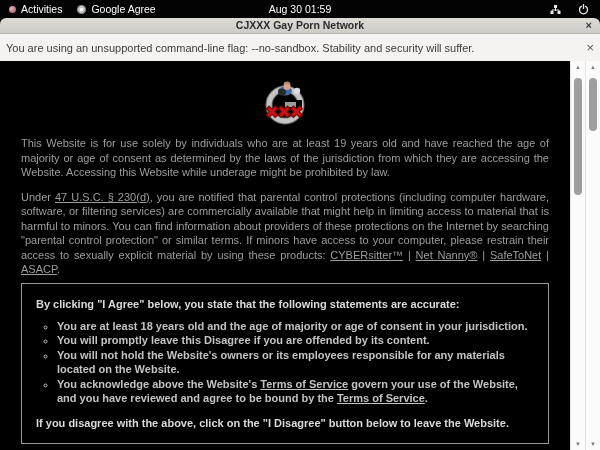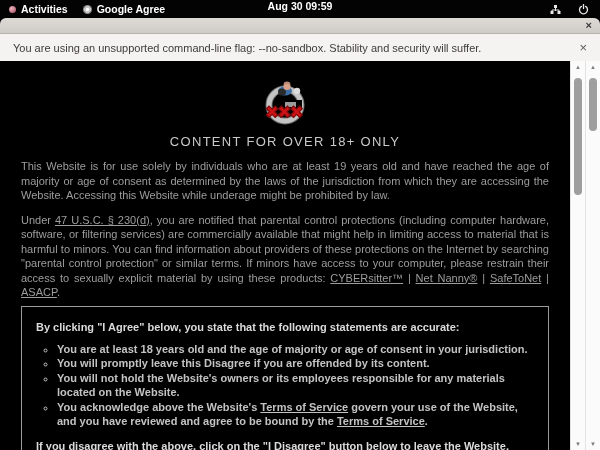--- a/index.html
+++ b/index.html
@@ -4,21 +4,21 @@
 <style>
   html,body{margin:0;padding:0;}
   body{
     width:600px;height:450px;overflow:hidden;position:relative;
     background:#000;font-family:"Liberation Sans",sans-serif;
     -webkit-font-smoothing:antialiased;
   }
   
   .topbar{
     position:absolute;top:0;left:0;right:0;height:18px;background:#030303;
-    color:#fff;display:flex;font-size:10.5px;font-weight:bold;
+    color:#fff;display:flex;align-items:center;font-size:10.5px;font-weight:normal;
   }
   .topbar-left{display:flex;align-items:center;gap:15px;padding-left:9px;}
   .tb-item{display:flex;align-items:center;gap:5px;cursor:default;}
   .act-dot{width:7px;height:7px;border-radius:50%;
     background:radial-gradient(circle at 35% 35%,#eab3bd,#a84a5f);}
   .chrome-ic{width:9px;height:9px;border-radius:50%;
     background:radial-gradient(circle at 50% 50%,#fff 0 22%,#c7c7c7 23% 55%,#8e8e8e 56% 100%);}
   .clock{position:absolute;left:50%;transform:translateX(-50%);white-space:nowrap;}
   .topbar-right{margin-left:auto;display:flex;align-items:center;gap:17px;padding-right:11px;}
   .sysicon svg{display:block;}
@@ -27,21 +27,21 @@
     position:absolute;top:18px;left:0;right:0;height:15px;
     background:linear-gradient(#dedad6,#cfcbc7);border-bottom:1px solid #b7b3af;
     border-radius:6px 6px 0 0;text-align:center;line-height:15px;
     font-size:10.5px;font-weight:bold;color:#2b2b2b;
   }
   .win-close{position:absolute;right:8px;top:0;font-size:11px;font-weight:bold;
     color:#3a3a3a;cursor:default;line-height:15px;}
   
   .infobar{
     position:absolute;top:34px;left:0;right:0;height:27px;background:#f5f3f1;
-    display:flex;align-items:center;padding:0 13px;box-sizing:border-box;
+    display:flex;align-items:center;padding:0 6px;box-sizing:border-box;
     font-size:11px;color:#3e3c3a;
   }
   .infobar-close{margin-left:auto;font-size:13px;color:#5b5b5b;cursor:default;}
   
   .page{position:absolute;top:61px;left:0;width:570px;height:389px;background:#000;overflow:hidden;}
   .page-inner{margin:0 21px;}
   .logo{display:block;margin:19px auto 0;}
   .heading{margin:8px 0 0;text-align:center;font-size:13px;font-weight:normal;
     letter-spacing:1.3px;color:#c9c9c9;}
   .para{font-size:11px;line-height:14.5px;color:#9d9d9d;text-align:justify;margin:10px 0 0;}
@@ -72,40 +72,41 @@
   <div class="topbar-left">
     <div class="tb-item">
       <span class="act-dot"></span>
       <span>Activities</span>
     </div>
     <div class="tb-item">
       <span class="chrome-ic"></span>
       <span>Google Agree</span>
     </div>
   </div>
-  <div class="clock">Aug 30 09:59</div>
+  <div class="clock">Aug 30 01:59</div>
   <div class="topbar-right">
     <span class="sysicon">
       <svg width="11" height="11" viewBox="0 0 11 11">
         <rect x="4" y="1" width="3" height="3" fill="#e8e8e8"></rect>
         <rect x="0.5" y="7" width="3" height="3" fill="#e8e8e8"></rect>
         <rect x="7.5" y="7" width="3" height="3" fill="#e8e8e8"></rect>
         <path d="M5.5 4v2M2 7V6h7v1M5.5 6v1" stroke="#e8e8e8" stroke-width="1" fill="none"></path>
       </svg>
     </span>
     <span class="sysicon">
       <svg width="11" height="11" viewBox="0 0 11 11">
         <path d="M3.4 2.4 A4 4 0 1 0 7.6 2.4" stroke="#e8e8e8" stroke-width="1.3" fill="none" stroke-linecap="round"></path>
         <line x1="5.5" y1="0.6" x2="5.5" y2="4.5" stroke="#e8e8e8" stroke-width="1.3" stroke-linecap="round"></line>
       </svg>
     </span>
   </div>
 </div>
 
 <div class="titlebar">
+  <span>CJXXX Gay Porn Network</span>
   <span class="win-close">×</span>
 </div>
 
 <div class="infobar">
   <span>You are using an unsupported command-line flag: --no-sandbox. Stability and security will suffer.</span>
   <span class="infobar-close">×</span>
 </div>
 
 <div class="page">
   <div class="page-inner">
@@ -116,21 +117,20 @@
       <rect x="23" y="22" width="15" height="5" fill="#9b9b9b"></rect>
       <rect x="34" y="20" width="6" height="9" fill="#000"></rect>
       <circle cx="35" cy="11" r="3.2" fill="#dcdcdc"></circle>
       <ellipse cx="23" cy="11" rx="7" ry="4.5" fill="#3c6ea5"></ellipse>
       <ellipse cx="20" cy="12" rx="4" ry="3.5" fill="#2b2b2b"></ellipse>
       <circle cx="25" cy="6.5" r="3.6" fill="#d9a088"></circle>
       <path d="M21.5 5 q3.5 -3 7 0 l-0.5 -2.5 q-3 -2 -6 0 z" fill="#b98a74"></path>
       <text x="3" y="38" font-family="Liberation Sans, sans-serif" font-size="17" font-weight="bold" fill="#cf1216" stroke="#7c0a0c" stroke-width="0.6" letter-spacing="-2">✖✖✖</text>
     </svg>
 
-    <h1 class="heading">CONTENT FOR OVER 18+ ONLY</h1>
 
     <p class="para">This Website is for use solely by individuals who are at least 19 years old and have reached the age of majority or age of consent as determined by the laws of the jurisdiction from which they are accessing the Website. Accessing this Website while underage might be prohibited by law.</p>
 
     <p class="para para2"><span>Under </span><a class="lnk">47 U.S.C. § 230(d)</a><span>, you are notified that parental control protections (including computer hardware, software, or filtering services) are commercially available that might help in limiting access to material that is harmful to minors. You can find information about providers of these protections on the Internet by searching "parental control protection" or similar terms. If minors have access to your computer, please restrain their access to sexually explicit material by using these products: </span><a class="lnk">CYBERsitter™</a><span> | </span><a class="lnk">Net Nanny®</a><span> | </span><a class="lnk">SafeToNet</a><span> | </span><a class="lnk">ASACP</a><span>.</span></p>
 
     <div class="agree-box">
       <p class="box-intro">By clicking "I Agree" below, you state that the following statements are accurate:</p>
       <ul class="box-list">
         <li><span>You are at least 18 years old and the age of majority or age of consent in your jurisdiction.</span></li>
         <li><span>You will promptly leave this Disagree if you are offended by its content.</span></li>

